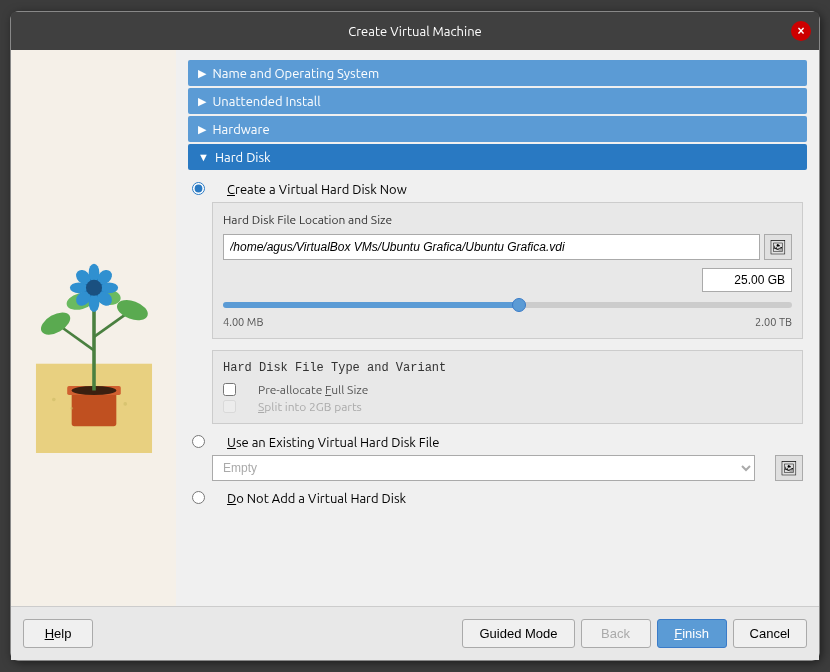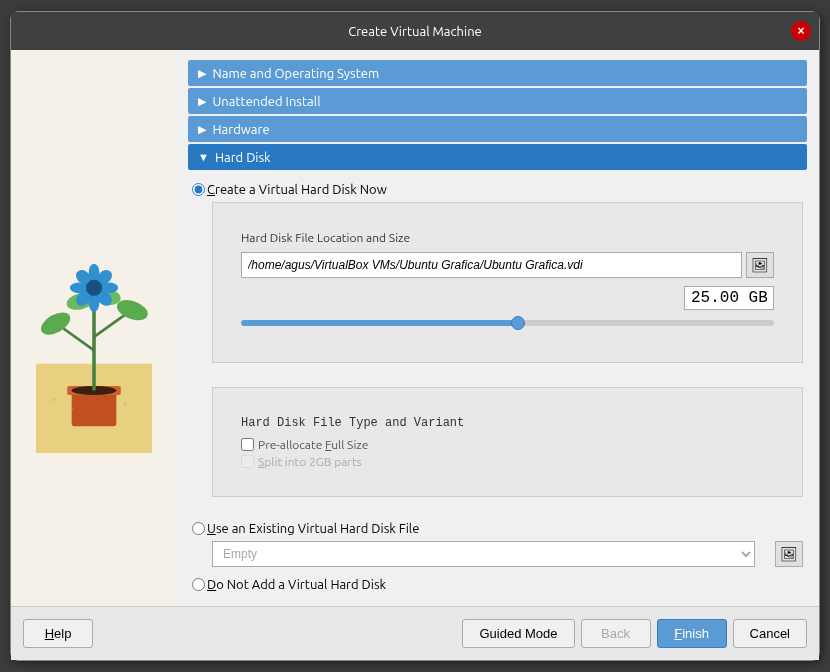--- a/index.html
+++ b/index.html
@@ -107,35 +107,35 @@
       font-size: 11px;
     }
     .section-content {
       padding: 10px 4px;
     }
     .radio-group {
       margin-bottom: 10px;
     }
     .radio-label {
       display: flex;
-      align-items: flex-end;
-      gap: 2px;
+      align-items: flex-start;
+      gap: 22px;
       font-size: 13px;
       cursor: pointer;
       margin-bottom: 6px;
     }
     .radio-label input[type=radio] {
       accent-color: #2979c2;
     }
     .sub-section {
       margin-left: 20px;
       background: #e8e8e8;
       border: 1px solid #ccc;
-      padding: 28px;
-      margin-bottom: 24px;
+      padding: 10px;
+      margin-bottom: 11px;
     }
     .sub-section-title {
       font-size: 12px;
       margin-bottom: 8px;
       color: #333;
     }
     .file-row {
       display: flex;
       align-items: center;
       gap: 4px;
@@ -192,25 +192,24 @@
     }
     .slider-value-row {
       display: flex;
       justify-content: flex-end;
       margin-bottom: 4px;
     }
     .size-input {
       padding: 2px 6px;
       border: 1px solid #aaa;
       background: #fff;
-      font-size: 16px;
+      font-size: 12px;
       width: 90px;
       height: 24px;
-      text-align: center;
-      font-family: Liberation Mono, monospace;
+      text-align: right;
     }
     .type-section {
       margin-top: 10px;
     }
     .type-title {
       font-size: 12px;
       margin-bottom: 8px;
       color: #333;
       font-family: Liberation Mono, monospace;
     }
@@ -228,21 +227,21 @@
       min-width: 200px;
     }
     .checkboxes {
       display: flex;
       flex-direction: column;
       gap: 4px;
     }
     .checkbox-label {
       display: flex;
       align-items: flex-start;
-      gap: 4px;
+      gap: 22px;
       font-size: 12px;
       color: #555;
     }
     .checkbox-label.disabled {
       color: #aaa;
     }
     .checkbox-label input[type=checkbox]:disabled {
       opacity: 0.5;
     }
     .footer {
@@ -394,20 +393,24 @@
               <input type="text" class="file-input" value="/home/agus/VirtualBox VMs/Ubuntu Grafica/Ubuntu Grafica.vdi" style="">
               <button class="file-btn">
                 <span>🖼</span>
               </button>
             </div>
             <div class="slider-value-row">
               <input type="text" class="size-input" value="25.00 GB" style="">
             </div>
             <div class="slider-container">
               <input type="range" class="slider" min="0" max="100" value="52" style="">
+            </div>
+            <div class="slider-labels">
+              <span>4.00 MB</span>
+              <span>2.00 TB</span>
             </div>
           </div>
 
           <div class="sub-section type-section">
             <div class="type-title">Hard Disk File Type and Variant</div>
             <div class="type-row">
               <div class="checkboxes">
                 <label class="checkbox-label">
                   <input type="checkbox" style="">
                   <span>Pre-allocate <span class="underline">F</span>ull Size</span>

